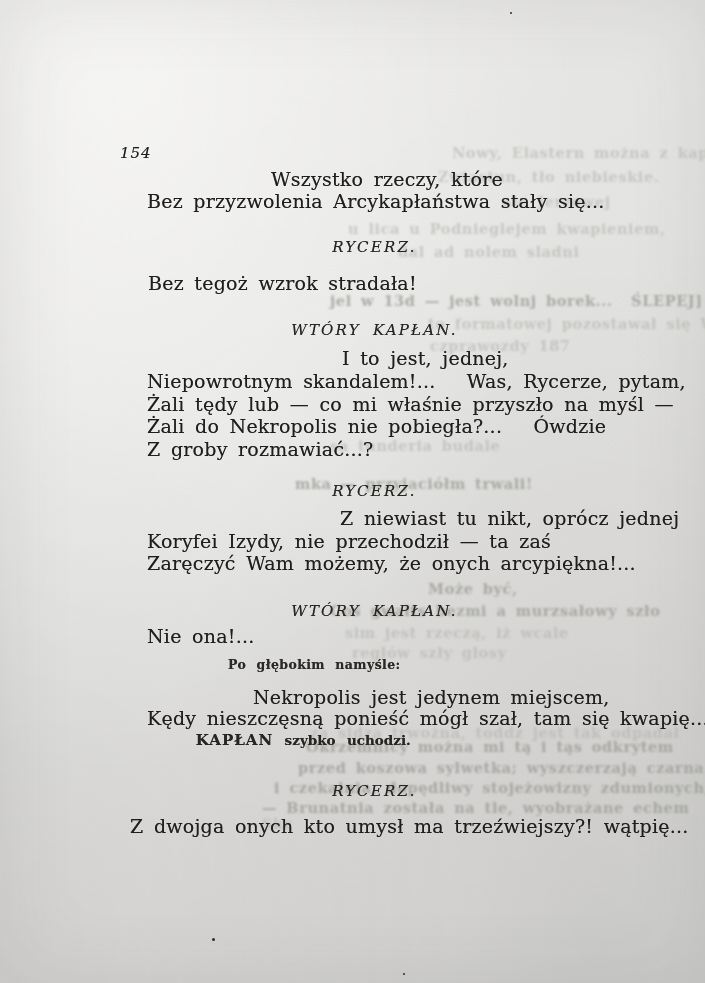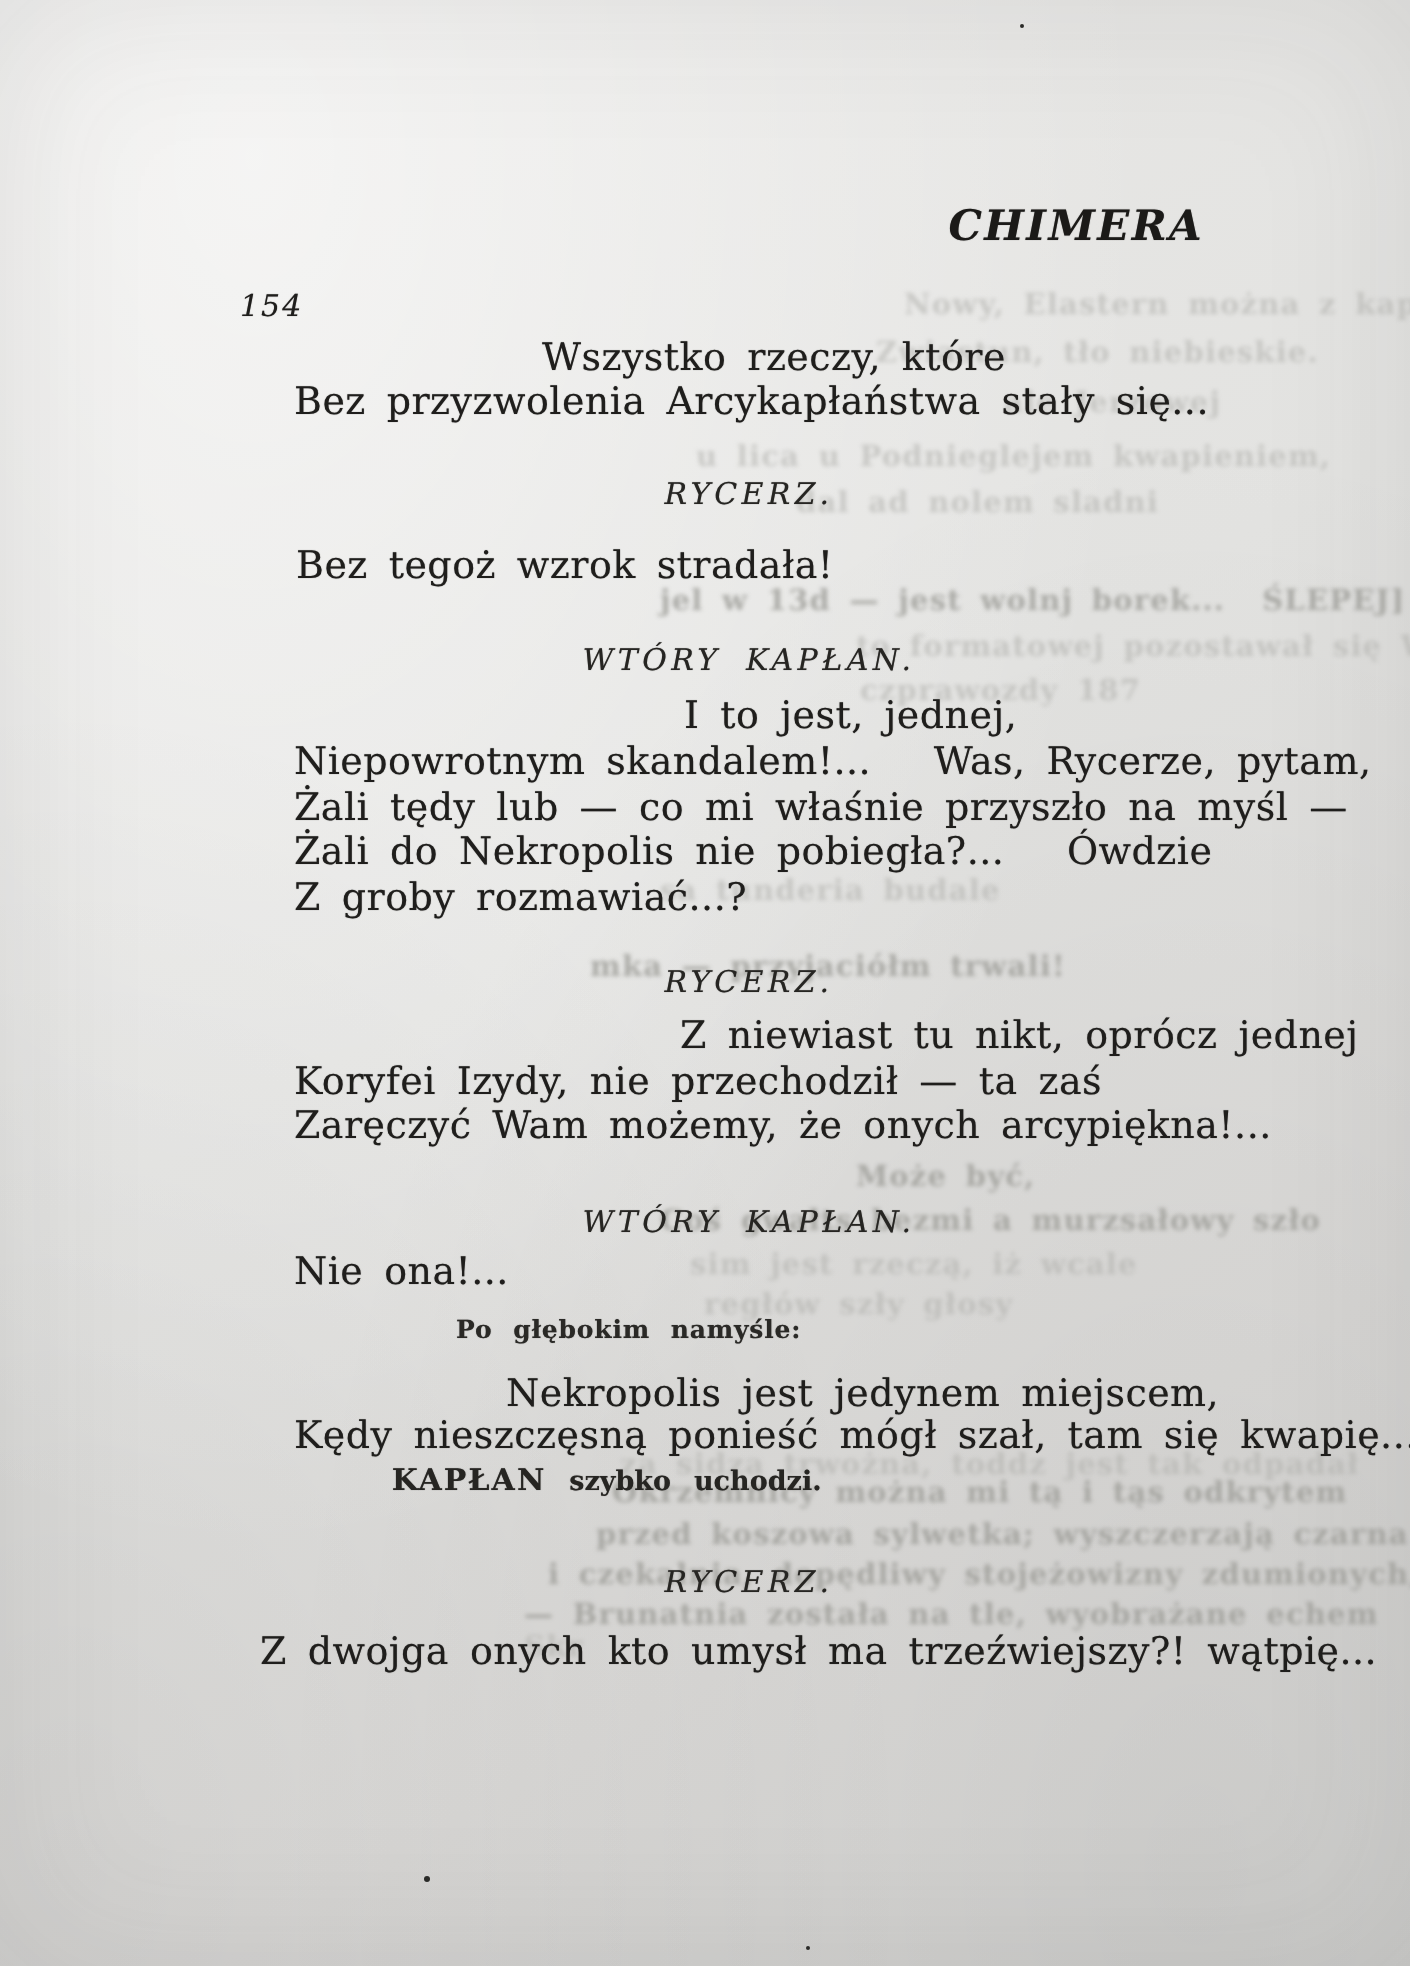--- a/index.html
+++ b/index.html
@@ -65,21 +65,20 @@
   <div class="ghost" style="top:624px;left:345px">sim jest rzeczą, iż wcale</div>
   <div class="ghost" style="top:644px;left:352px">regłów szły głosy</div>
   <div class="ghost" style="top:724px;left:310px">za sidza trwożna, toddz jest tak odpadał</div>
   <div class="ghost dk" style="top:738px;left:306px">Okrzemnicy można mi tą i tąs odkrytem</div>
   <div class="ghost dk" style="top:759px;left:298px">przed koszowa sylwetka; wyszczerzają czarna</div>
   <div class="ghost dk" style="top:779px;left:274px">i czekalnia, dopędliwy stojeżowizny zdumionych,</div>
   <div class="ghost dk" style="top:799px;left:262px">— Brunatnia została na tle, wyobrażane echem</div>
   <div class="ghost" style="top:815px;left:262px">Skr</div>
 
   <div class="line folio" style="top:103px;left:120px">154</div>
-  <div class="line journal" style="top:100px;left:342px">CHIMERA</div>
 
   <div class="line verse" style="top:168px;left:271px">Wszystko rzeczy, które</div>
   <div class="line verse" style="top:190px;left:147px">Bez przyzwolenia Arcykapłaństwa stały się...</div>
 
   <div class="line speaker" style="top:238px">RYCERZ.</div>
   <div class="line verse" style="top:272px;left:148px">Bez tegoż wzrok stradała!</div>
 
   <div class="line speaker" style="top:321px">WTÓRY KAPŁAN.</div>
   <div class="line verse" style="top:347px;left:342px">I to jest, jednej,</div>
   <div class="line verse" style="top:370px;left:147px">Niepowrotnym skandalem!...   Was, Rycerze, pytam,</div>

